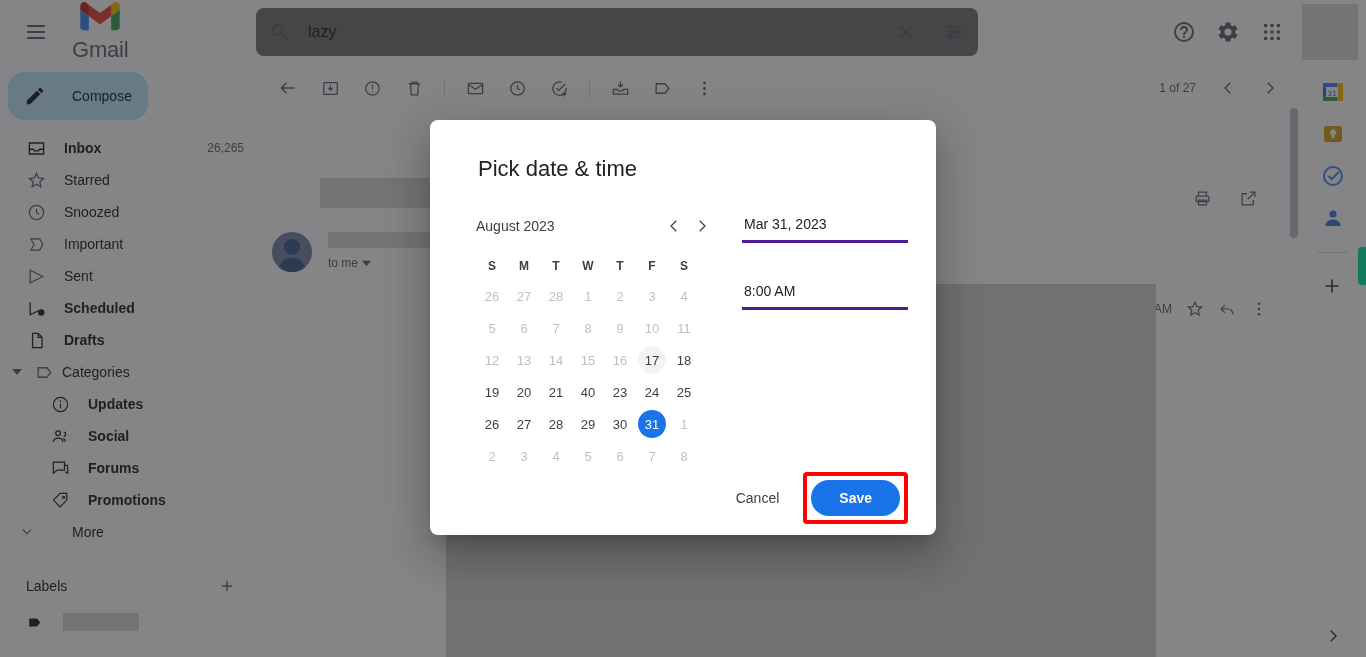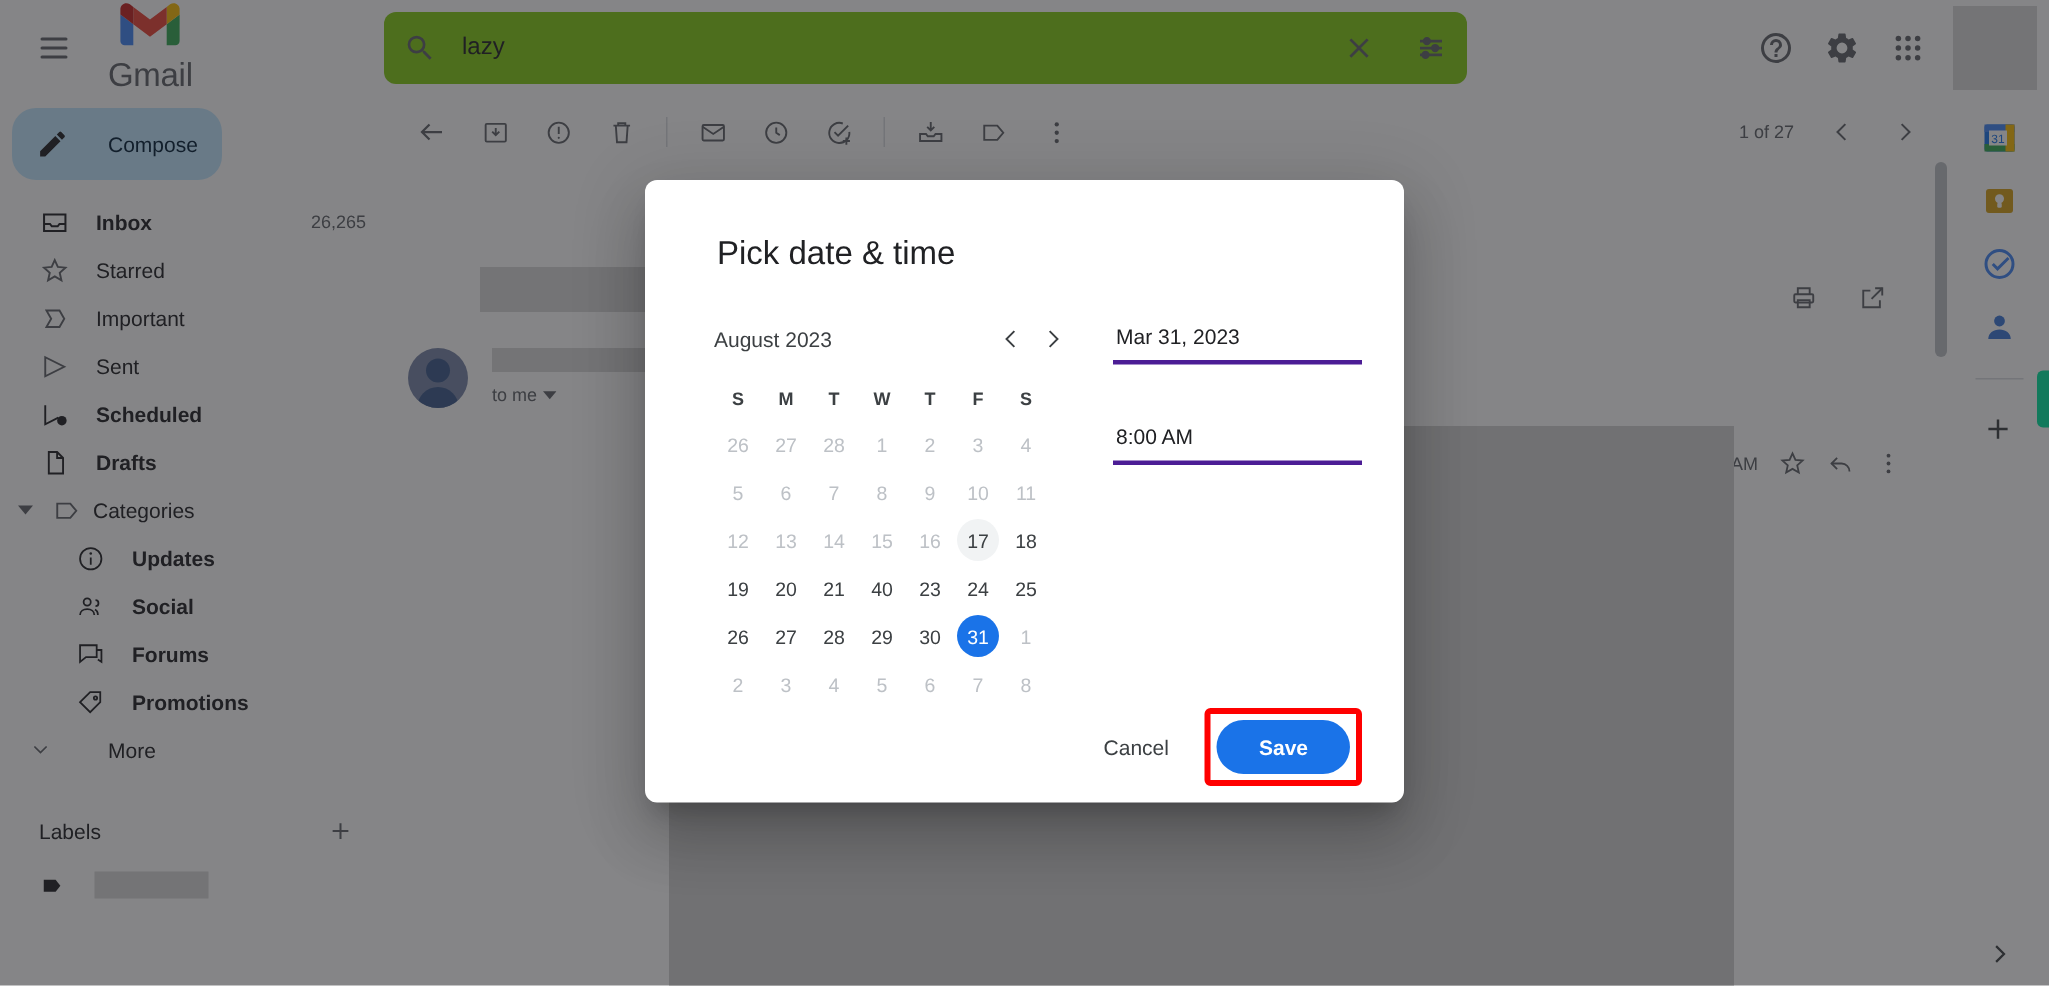--- a/index.html
+++ b/index.html
@@ -40,21 +40,21 @@
     flex-direction: column;
   }
   .gmail-m { width: 40px; height: 30px; }
   .brand-text {
     font-size: 22px; color: #5f6368; letter-spacing: -0.2px;
     font-family: "Liberation Sans", sans-serif;
   }
   .searchwrap {
     position: absolute; left: 256px; top: 8px;
     width: 722px; height: 48px;
-    background: #84cc16; border-radius: 8px;
+    background: #737373; border-radius: 8px;
     display: flex; align-items: center;
   }
   .search-icon-btn { width: 48px; height: 48px; display:flex; align-items:center;justify-content:center; }
   .search-input {
     flex: 1; border: none; outline: none; background: transparent;
     font-size: 16px; color: #202124; font-family: "Liberation Sans", sans-serif;
     padding: 0 4px;
   }
   .search-btn { width:48px;height:48px;display:flex;align-items:center;justify-content:center;cursor:pointer;}
   .topbar-right {
@@ -354,20 +354,29 @@
 
       <div class="navitem">
         <span class="nav-ico">
           <svg width="19" height="19" viewBox="0 0 24 24" fill="none" stroke="#5f6368" stroke-width="1.6">
               <path d="m12 3 2.6 5.8 6.4.6-4.8 4.3 1.4 6.3L12 16.8 6.4 20l1.4-6.3L3 9.4l6.4-.6z"></path>
             </svg>
         </span>
         <span class="nav-label">Starred</span>
       </div>
 
+      <div class="navitem">
+        <span class="nav-ico">
+          <svg width="19" height="19" viewBox="0 0 24 24" fill="none" stroke="#5f6368" stroke-width="1.6">
+              <circle cx="12" cy="12" r="9"></circle>
+              <path d="M12 7v5l3.5 2"></path>
+            </svg>
+        </span>
+        <span class="nav-label">Snoozed</span>
+      </div>
 
       <div class="navitem">
         <span class="nav-ico">
           <svg width="19" height="19" viewBox="0 0 24 24" fill="none" stroke="#5f6368" stroke-width="1.6">
               <path d="M5 5h11l4 7-4 7H5l4-7z"></path>
             </svg>
         </span>
         <span class="nav-label">Important</span>
       </div>
 

